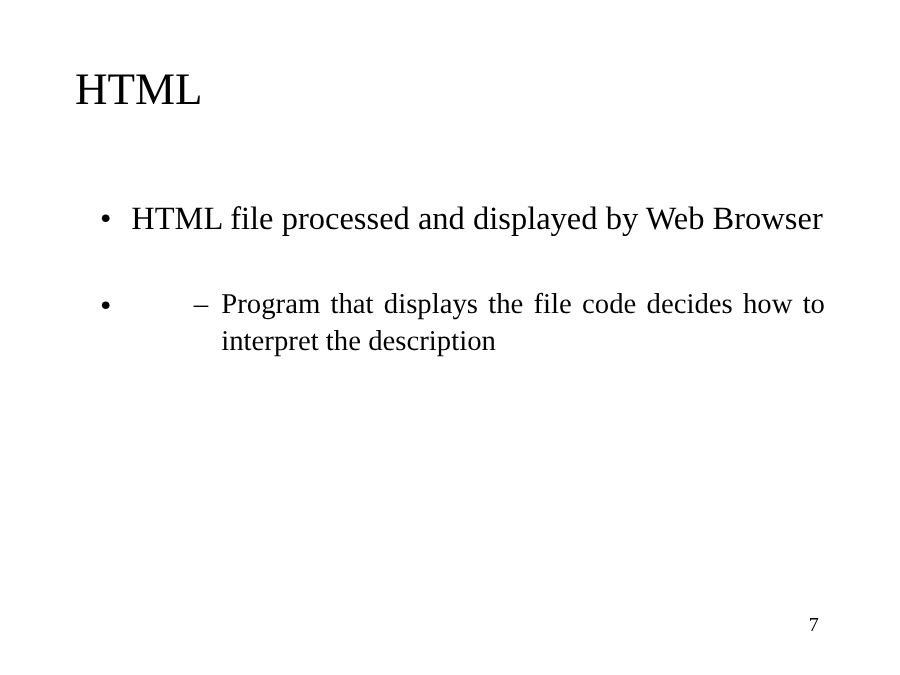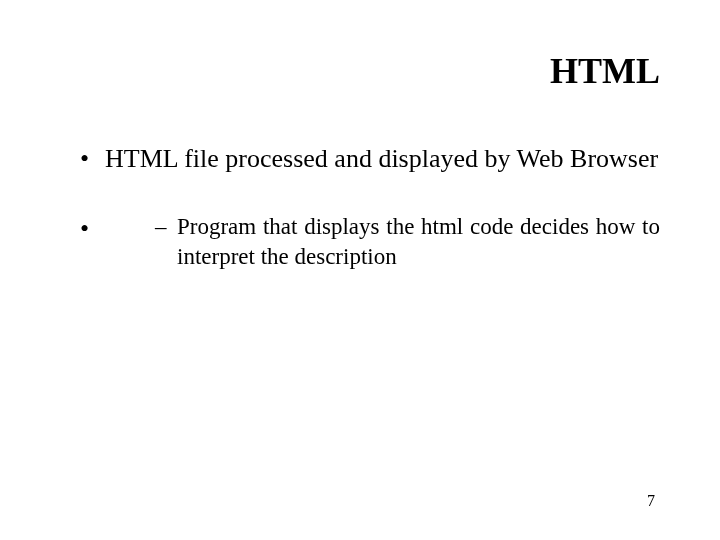--- a/index.html
+++ b/index.html
@@ -10,25 +10,25 @@
     body {
       width: 720px;
       height: 540px;
       background: #ffffff;
       font-family: Georgia, 'Times New Roman', Times, serif;
       color: #000000;
       position: relative;
       padding: 40px 60px;
     }
     .title {
-      text-align: right;
+      text-align: left;
       font-size: 36px;
-      font-weight: bold;
+      font-weight: normal;
       margin-top: 10px;
-      margin-bottom: 50px;
+      margin-bottom: 66px;
     }
     .bullet-list {
       list-style: none;
       padding-left: 20px;
     }
     .bullet-item {
       font-size: 26px;
       line-height: 1.3;
       position: relative;
       padding-left: 25px;
@@ -73,19 +73,19 @@
 
 <h1 class="title">HTML</h1>
 
 <ul class="bullet-list">
   <li class="bullet-item">
     <span>HTML file processed and displayed by Web Browser</span>
   </li>
   <li class="bullet-item">
     <ul class="sub-list">
       <li class="sub-item">
-        <span>Program that displays the html code decides how to interpret the description</span>
+        <span>Program that displays the file code decides how to interpret the description</span>
       </li>
     </ul>
   </li>
 </ul>
 
 <div class="page-number">7</div>
 
 </body></html>

